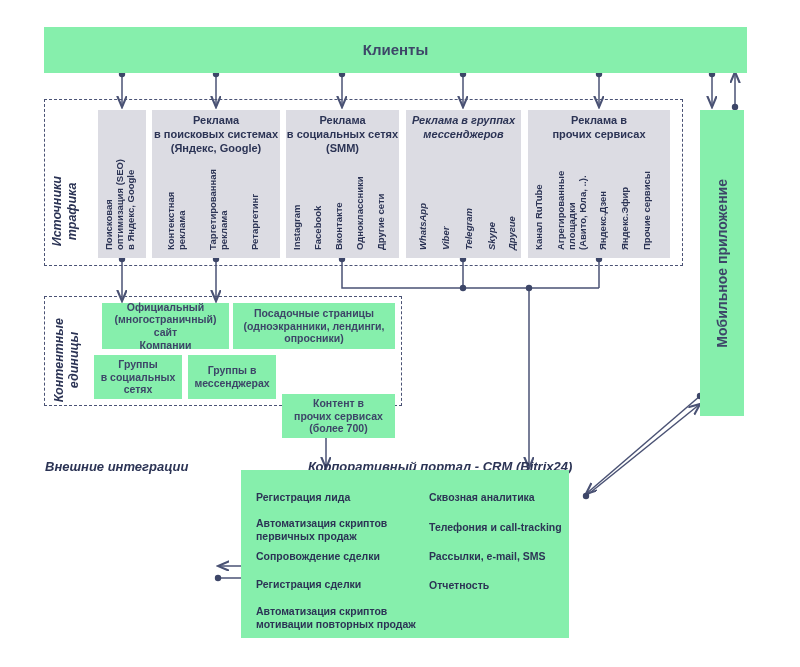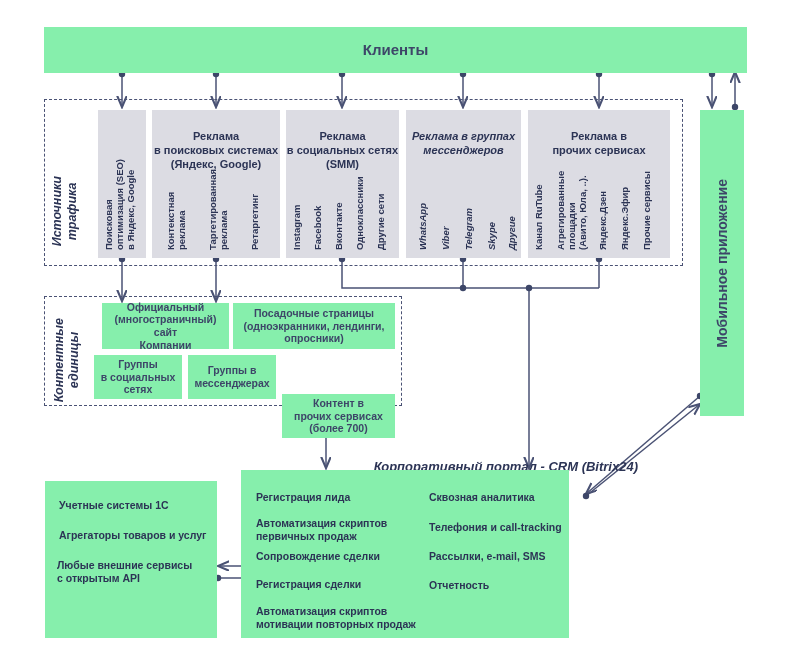--- a/index.html
+++ b/index.html
@@ -52,21 +52,21 @@
   #ts-label{left:50px;top:176px;width:40px;font-size:12.5px;}
 
   .srcgroup{
     position:absolute;
     background:#dcdce3;
     box-sizing:border-box;
     display:block;
     text-align:center;
   }
   .grp-title{
-    position:absolute;left:0;right:0;top:20px;
+    position:absolute;left:0;right:0;top:4px;
     font-size:11px;font-weight:bold;line-height:1.25;
     color:#2c3455;text-align:center;
   }
   .leaf{
     position:absolute;bottom:8px;
     font-size:9.5px;font-weight:bold;color:#2c3455;
     writing-mode:vertical-rl;transform:rotate(180deg);
     text-align:left;line-height:1.15;
     white-space:pre-line;
   }
@@ -86,21 +86,21 @@
   #cu-soc{left:94px;top:355px;width:88px;height:44px;font-size:10.5px;}
   #cu-mess{left:188px;top:355px;width:88px;height:44px;font-size:10.5px;}
   #cu-oth{left:282px;top:355px;width:113px;height:44px;font-size:10.5px;margin-top:39px;}
 
   
   #mobile{left:700px;top:110px;width:44px;height:306px;}
   #mobile span{font-size:14px;font-weight:bold;}
 
   
   #ext-label{left:45px;top:459px;width:260px;text-align:left;font-size:13px;}
-  #crm-label{left:308px;top:459px;width:330px;text-align:right;font-size:13px;}
+  #crm-label{left:308px;top:459px;width:330px;text-align:left;font-size:13px;}
 
   #ext-box{left:45px;top:481px;width:172px;height:157px;display:block;}
   #crm-box{left:241px;top:470px;width:328px;height:168px;display:block;}
 
   .li{
     position:absolute;
     font-size:10.5px;font-weight:bold;color:#2c3455;
     line-height:1.25;text-align:left;
   }
 </style>
@@ -250,28 +250,23 @@
   <div class="box" id="cu-oth">
     <span style="white-space:pre-line">Контент в
 прочих сервисах
 (более 700)</span>
   </div>
 
   <div class="box" id="mobile">
     <span class="vert">Мобильное приложение</span>
   </div>
 
+  <div class="sect-label" id="ext-label">Внешние интеграции</div>
   <div class="sect-label" id="crm-label">Корпоративный портал - CRM (Bitrix24)</div>
 
-  <div class="box" id="ext-box">
-    <div class="li" style="left:14px;top:18px;width:150px" style2="">Учетные системы 1С</div>
-    <div class="li" style="left:14px;top:48px;width:160px">Агрегаторы товаров и услуг</div>
-    <div class="li" style="left:12px;top:78px;width:158px;white-space:pre-line">Любые внешние сервисы
- с открытым API</div>
-  </div>
 
   <div class="box" id="crm-box">
     <div class="li" style="left:15px;top:21px;width:180px">Регистрация лида</div>
     <div class="li" style="left:15px;top:47px;width:190px;white-space:pre-line">Автоматизация скриптов
 первичных продаж</div>
     <div class="li" style="left:15px;top:80px;width:190px">Сопровождение сделки</div>
     <div class="li" style="left:15px;top:108px;width:190px">Регистрация сделки</div>
     <div class="li" style="left:15px;top:135px;width:200px;white-space:pre-line">Автоматизация скриптов
 мотивации повторных продаж</div>
 

